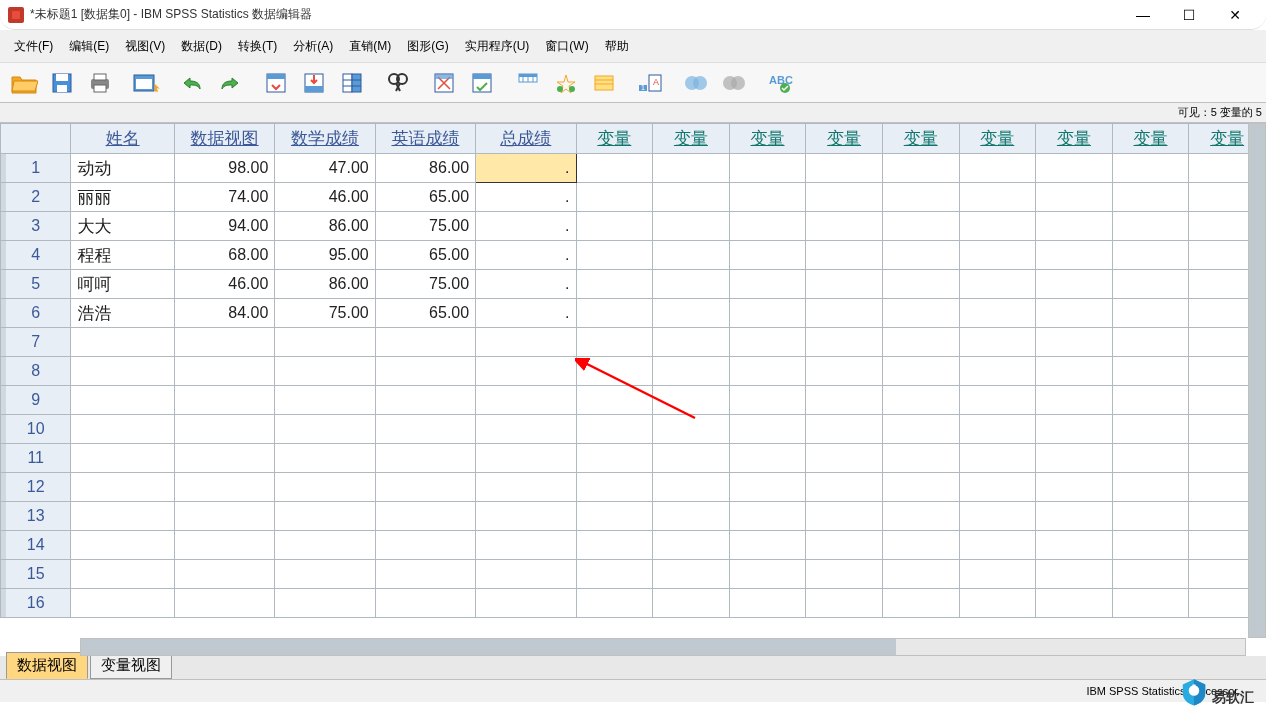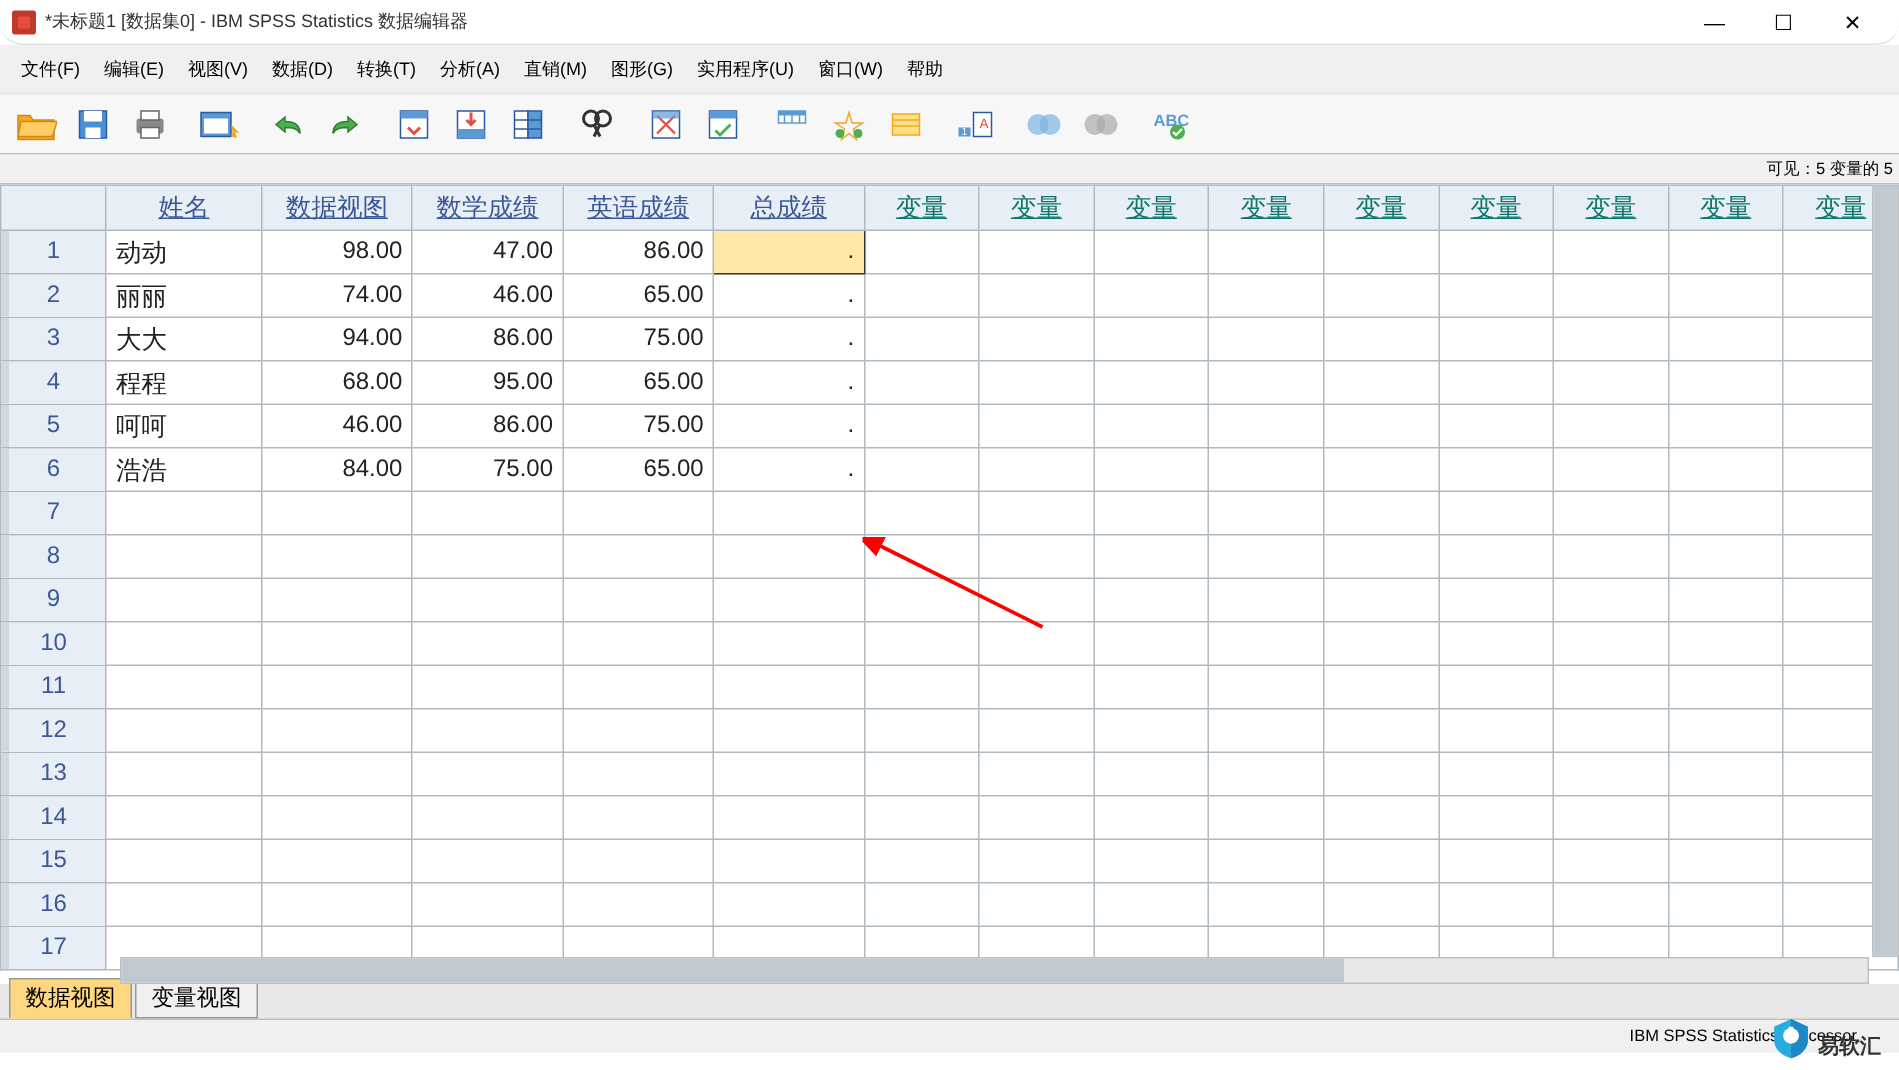--- a/index.html
+++ b/index.html
@@ -507,37 +507,20 @@
           <td></td>
           <td></td>
           <td></td>
           <td></td>
           <td></td>
           <td></td>
           <td></td>
           <td></td>
           <td></td>
         </tr>
-        <tr>
-          <th>17</th>
-          <td></td>
-          <td></td>
-          <td></td>
-          <td></td>
-          <td></td>
-          <td></td>
-          <td></td>
-          <td></td>
-          <td></td>
-          <td></td>
-          <td></td>
-          <td></td>
-          <td></td>
-          <td></td>
-        </tr>
       </tbody>
 </table>
 <svg class="arrow" width="130" height="70">
   <defs>
         <marker id="ah" markerWidth="10" markerHeight="10" refX="2" refY="3" orient="auto">
           <path d="M0,0 L0,6 L8,3 z" fill="#ff0000"></path>
         </marker>
       </defs>
   <line x1="120" y1="60" x2="8" y2="4" stroke="#ff0000" stroke-width="2.5" marker-end="url(#ah)"></line>
 </svg>

